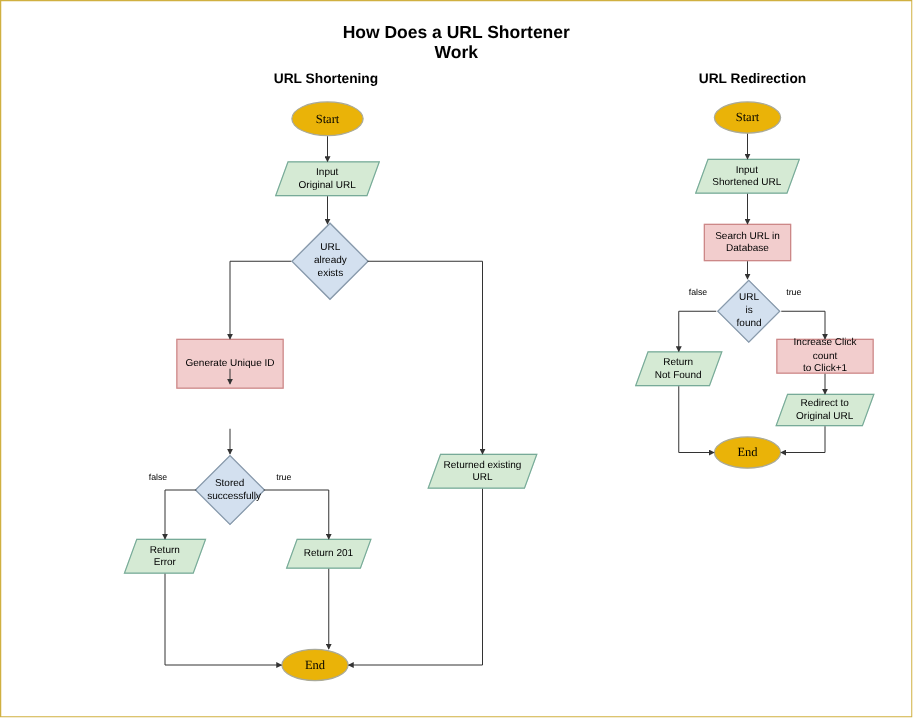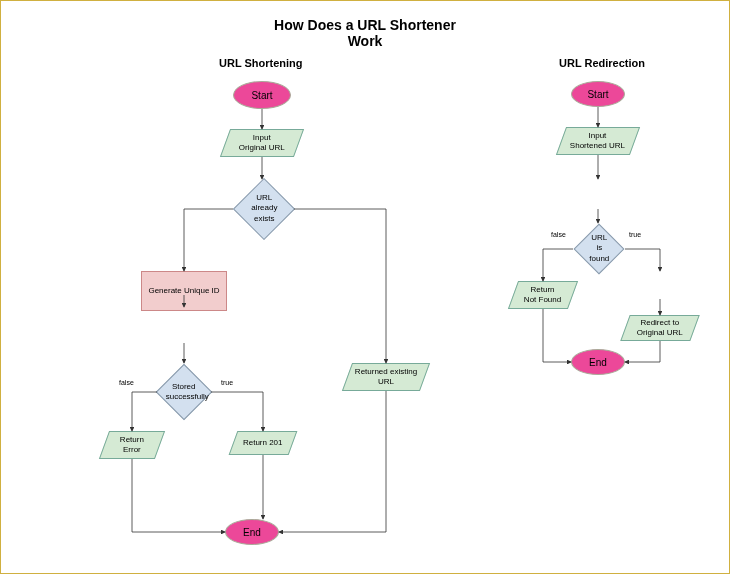--- a/index.html
+++ b/index.html
@@ -1,20 +1,20 @@
 <!DOCTYPE html>
 <html><head>
 <meta charset="utf-8">
 <style>
   html,body{margin:0;padding:0;font-family:Arial,Helvetica,sans-serif;background:#fff;}
   .page{position:relative;width:730px;height:574px;border:1px solid #d0b040;box-sizing:border-box;}
   .title{position:absolute;top:16px;left:0;width:100%;text-align:center;font-weight:bold;font-size:14px;}
   .subtitle{position:absolute;top:56px;font-weight:bold;font-size:11px;}
   .shape{position:absolute;display:flex;align-items:center;justify-content:center;text-align:center;font-size:8px;line-height:1.3;padding:4px;box-sizing:border-box;}
-  .oval{border-radius:50%;background:#ec4899;border:1px solid #aa9;}
+  .oval{border-radius:50%;background:#eab308;border:1px solid #aa9;font-family:Liberation Serif, serif;}
   .oval .inner{font-size:10px;}
   .para{background:#d5ead4;border:1px solid #7a9;transform:skewX(-20deg);}
   .para>span{display:block;transform:skewX(20deg);}
   .rect{background:#f2cdcd;border:1px solid #c88;}
   .diamond{background:#d3e0ef;border:1px solid #89a;transform:rotate(45deg);}
   .diamond>span{transform:rotate(-45deg);display:block;width:120%;}
   svg.lines{position:absolute;inset:0;width:100%;height:100%;pointer-events:none;}
   line,polyline{stroke:#333;stroke-width:0.8;fill:none;}
   .arrowhead{fill:#333;}
   .edgelabel{position:absolute;font-size:7px;}
@@ -66,27 +66,35 @@
   <div class="edgelabel" style="left:118px;top:378px;">false</div>
   <div class="edgelabel" style="left:220px;top:378px;">true</div>
 
   <div class="shape oval" style="left:570px;top:80px;width:54px;height:26px;">
       <span class="inner">Start</span>
     </div>
   <div class="shape para" style="left:560px;top:126px;width:74px;height:28px;">
       <span style="white-space:pre-line;">Input
 Shortened URL</span>
     </div>
+  <div class="shape rect" style="left:562px;top:178px;width:70px;height:30px;">
+      <span style="white-space:pre-line;">Search URL in
+Database</span>
+    </div>
   <div class="shape diamond" style="left:580px;top:230px;width:36px;height:36px;">
       <span style="white-space:pre-line;">URL
 is found</span>
     </div>
   <div class="shape para" style="left:512px;top:280px;width:60px;height:28px;">
       <span style="white-space:pre-line;">Return
 Not Found</span>
+    </div>
+  <div class="shape rect" style="left:620px;top:270px;width:78px;height:28px;">
+      <span style="white-space:pre-line;">Increase Click count
+to Click+1</span>
     </div>
   <div class="shape para" style="left:624px;top:314px;width:70px;height:26px;">
       <span style="white-space:pre-line;">Redirect to
 Original URL</span>
     </div>
   <div class="shape oval" style="left:570px;top:348px;width:54px;height:26px;">
       <span class="inner">End</span>
     </div>
 
   <div class="edgelabel" style="left:550px;top:230px;">false</div>

